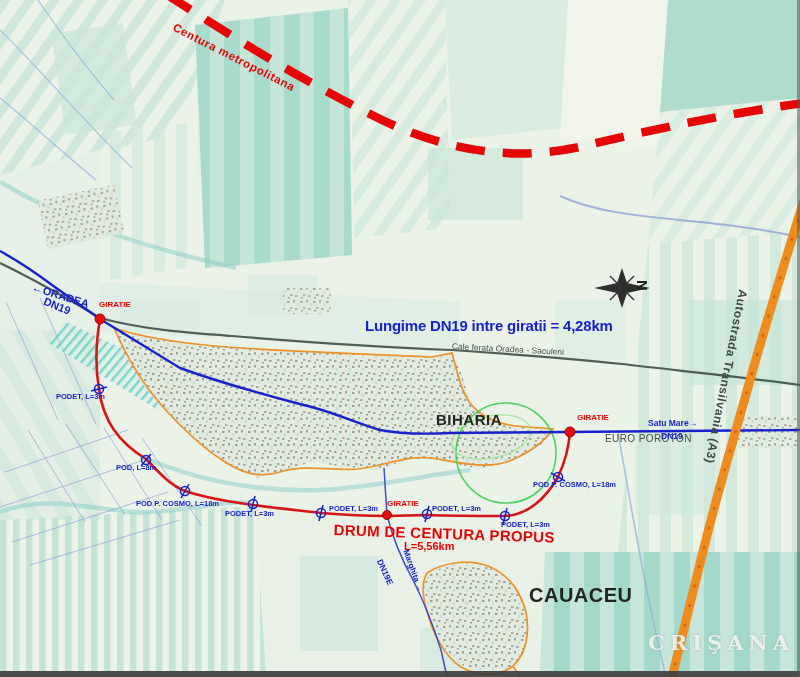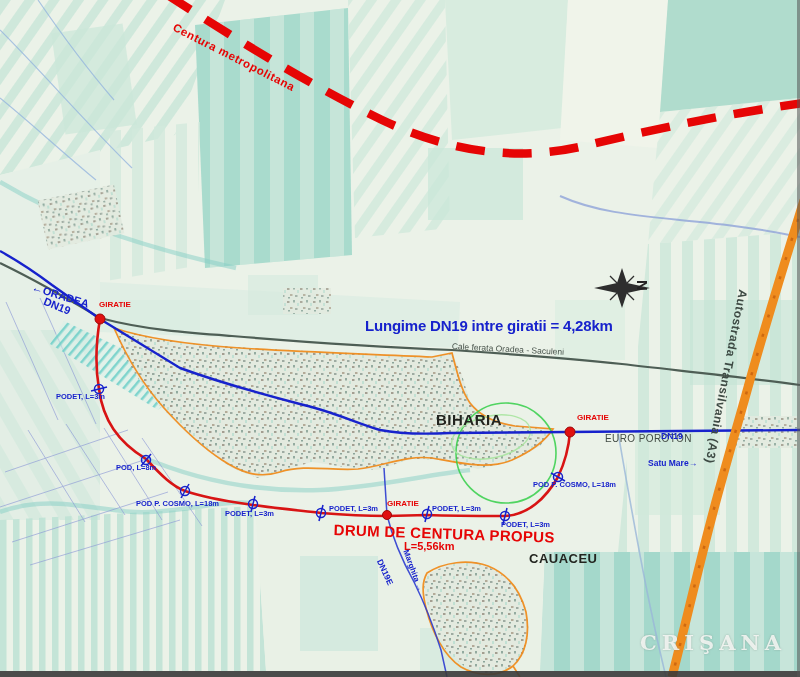--- a/index.html
+++ b/index.html
@@ -5,21 +5,21 @@
   html,body{margin:0;padding:0;background:#888;}
   .map{position:relative;width:800px;height:677px;overflow:hidden;background:#ebf2e8;
        font-family:"Liberation Sans",sans-serif;}
   svg.base{position:absolute;left:0;top:0;}
   .m{position:absolute;white-space:nowrap;font-weight:bold;line-height:1;transform-origin:0 0;}
   .blue{color:#1722cc}
   .red{color:#e60505}
   .ink{color:#22241f}
   .rail{color:#49544c}
   .wm{font-family:"DejaVu Serif",serif;color:rgba(252,253,250,0.82);
-      text-shadow:0 0 2px rgba(120,140,130,.6);}
+      text-shadow:0 0 2px rgba(120,140,130,.6);margin-left:8px;}
 </style>
 </head>
 <body>
 
 <div class="map">
 
 <svg class="base" width="800" height="677" viewBox="0 0 800 677">
   <defs>
     <pattern id="pv" width="22" height="22" patternUnits="userSpaceOnUse">
       <rect width="11" height="22" fill="#d2e9dc"></rect>
@@ -184,21 +184,21 @@
   <div class="m red" style="left:99px;top:301px;font-size:8px;">GIRATIE</div>
 
   <div class="m blue" style="left:365px;top:318px;font-size:15px;letter-spacing:-.2px;">Lungime DN19 intre giratii = 4,28km</div>
 
   <div class="m rail" style="left:452px;top:342px;font-size:8.5px;font-weight:normal;transform:rotate(3deg);color:#49544c;">Cale ferata Oradea - Saculeni</div>
 
   <div class="m ink" style="left:436px;top:364px;font-size:15px;letter-spacing:.5px;margin-top:48px;">BIHARIA</div>
 
   <div class="m red" style="left:577px;top:414px;font-size:8px;">GIRATIE</div>
 
-  <div class="m blue" style="left:648px;top:419px;font-size:8.5px;margin-top:40px;">
+  <div class="m blue" style="left:648px;top:419px;font-size:8.5px;">
     <span>Satu Mare</span><span>→</span>
   </div>
 
   <div class="m" style="left:605px;top:434px;font-size:10px;letter-spacing:.4px;color:#424b44;font-weight:normal;">EURO POROTON</div>
 
   <div class="m blue" style="left:661px;top:432px;font-size:8.5px;">DN19</div>
 
   <div class="m blue" style="left:533px;top:481px;font-size:7.5px;">POD P. COSMO, L=18m</div>
 
   <div class="m blue" style="left:56px;top:393px;font-size:7.5px;">PODET, L=3m</div>
@@ -213,21 +213,21 @@
 
   <div class="m red" style="left:387px;top:500px;font-size:8px;">GIRATIE</div>
 
   <div class="m blue" style="left:432px;top:505px;font-size:7.5px;">PODET, L=3m</div>
 
   <div class="m blue" style="left:501px;top:521px;font-size:7.5px;">PODET, L=3m</div>
 
   <div class="m red" style="left:334px;top:522px;font-size:15px;letter-spacing:.3px;transform:rotate(2deg);">DRUM DE CENTURA PROPUS</div>
   <div class="m red" style="left:404px;top:541px;font-size:11px;">L=5,56km</div>
 
-  <div class="m ink" style="left:529px;top:552px;font-size:13px;letter-spacing:.5px;">CAUACEU</div>
+  <div class="m ink" style="left:529px;top:585px;font-size:20px;letter-spacing:.5px;">CAUACEU</div>
 
   <div class="m" style="left:749px;top:291px;font-size:12px;color:#3e4a44;letter-spacing:.5px;transform:rotate(101deg);">Autostrada Transilvania (A3)</div>
 
   <div class="m blue" style="left:409px;top:549px;font-size:8px;transform:rotate(70deg);">
     <span>Marghita</span> <span>→</span>
   </div>
 
   <div class="m blue" style="left:383px;top:558px;font-size:8.5px;transform:rotate(65deg);">DN19E</div>
 
   <div class="m" style="left:650px;top:280px;font-size:15px;color:#222;transform:rotate(90deg);">N</div>

